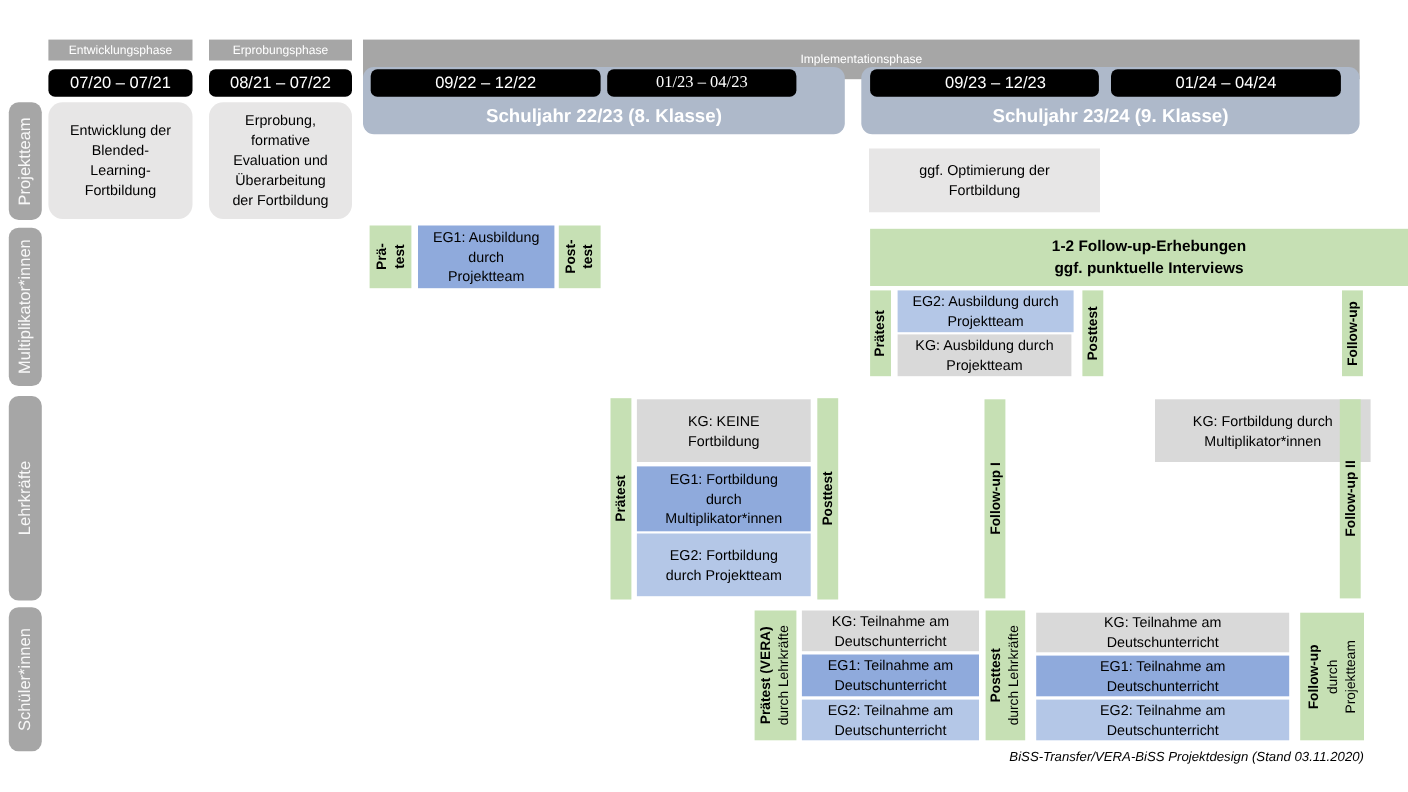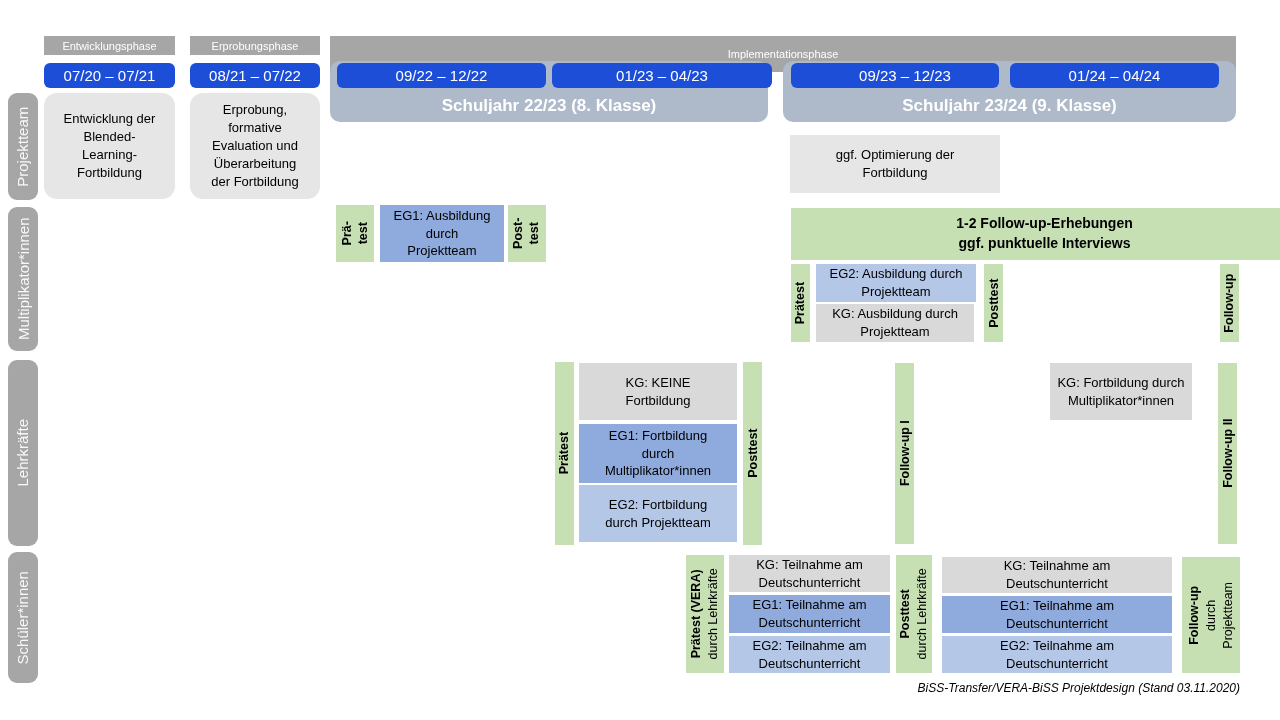--- a/index.html
+++ b/index.html
@@ -4,21 +4,21 @@
 <style>
   html,body { margin:0; padding:0; background:#fff; }
   body { font-family:"Liberation Sans", sans-serif; color:#000; }
   .slide { position:relative; width:1280px; height:720px; background:#fff; overflow:hidden; }
   .abs { position:absolute; box-sizing:border-box; }
   .flexc { display:flex; align-items:center; justify-content:center; text-align:center; }
   .pre { white-space:pre-line; }
 
   
   .phase-bar { background:#a6a6a6; color:#fff; font-size:11px; }
-  .date-bar { background:#1d4ed8; color:#fff; font-size:15px; border-radius:6px; }
+  .date-bar { background:#000000; color:#fff; font-size:15px; border-radius:6px; }
   .year-band { background:#aeb9ca; border-radius:10px; }
   .year-label { position:absolute; left:0; right:0; bottom:6px; text-align:center;
                 color:#fff; font-weight:bold; font-size:17px; }
 
   
   .row-label { background:#a6a6a6; border-radius:9px; color:#f8f8f8; }
   .row-label .vtxt { font-size:15px; font-weight:normal; }
 
   
   .box { border-radius:0; font-size:13px; line-height:1.38; }
@@ -51,21 +51,21 @@
   <div class="abs year-band" style="left:330px;top:61px;width:438px;height:61px;">
     <div class="year-label">Schuljahr 22/23 (8. Klasse)</div>
   </div>
   <div class="abs year-band" style="left:783px;top:61px;width:453px;height:61px;">
     <div class="year-label">Schuljahr 23/24 (9. Klasse)</div>
   </div>
 
   <div class="abs flexc date-bar" style="left:44px;top:63px;width:131px;height:25px;">07/20 – 07/21</div>
   <div class="abs flexc date-bar" style="left:190px;top:63px;width:130px;height:25px;">08/21 – 07/22</div>
   <div class="abs flexc date-bar" style="left:337px;top:63px;width:209px;height:25px;">09/22 – 12/22</div>
-  <div class="abs flexc date-bar" style="left:552px;top:63px;width:220px;height:25px;">01/23 – 04/23</div>
+  <div class="abs flexc date-bar" style="left:552px;top:63px;width:172px;height:25px;font-family:Liberation Serif, serif;">01/23 – 04/23</div>
   <div class="abs flexc date-bar" style="left:791px;top:63px;width:208px;height:25px;padding-left:20px;">09/23 – 12/23</div>
   <div class="abs flexc date-bar" style="left:1010px;top:63px;width:209px;height:25px;">01/24 – 04/24</div>
 
   <div class="abs flexc row-label" style="left:8px;top:93px;width:30px;height:107px;">
     <span class="vtxt">Projektteam</span>
   </div>
   <div class="abs flexc row-label" style="left:8px;top:207px;width:30px;height:144px;">
     <span class="vtxt">Multiplikator*innen</span>
   </div>
   <div class="abs flexc row-label" style="left:8px;top:360px;width:30px;height:186px;">
@@ -123,21 +123,21 @@
 durch
 Multiplikator*innen</div>
   <div class="abs flexc box c-eg2 pre" style="left:579px;top:485px;width:158px;height:57px;">EG2: Fortbildung
 durch Projektteam</div>
   <div class="abs flexc box c-green" style="left:743px;top:362px;width:19px;height:183px;">
     <span class="vtxt">Posttest</span>
   </div>
   <div class="abs flexc box c-green" style="left:895px;top:363px;width:19px;height:181px;">
     <span class="vtxt">Follow-up I</span>
   </div>
-  <div class="abs flexc box c-kg pre" style="left:1050px;top:363px;width:142px;height:57px;">KG: Fortbildung durch
+  <div class="abs flexc box c-kg pre" style="left:1050px;top:363px;width:196px;height:57px;">KG: Fortbildung durch
 Multiplikator*innen</div>
   <div class="abs flexc box c-green" style="left:1218px;top:363px;width:19px;height:181px;">
     <span class="vtxt">Follow-up II</span>
   </div>
 
   <div class="abs flexc box c-green" style="left:686px;top:555px;width:38px;height:118px;">
     <span class="vgroup">
       <span class="vline b">Prätest (VERA)</span>
       <span class="vline">durch Lehrkräfte</span>
     </span>

